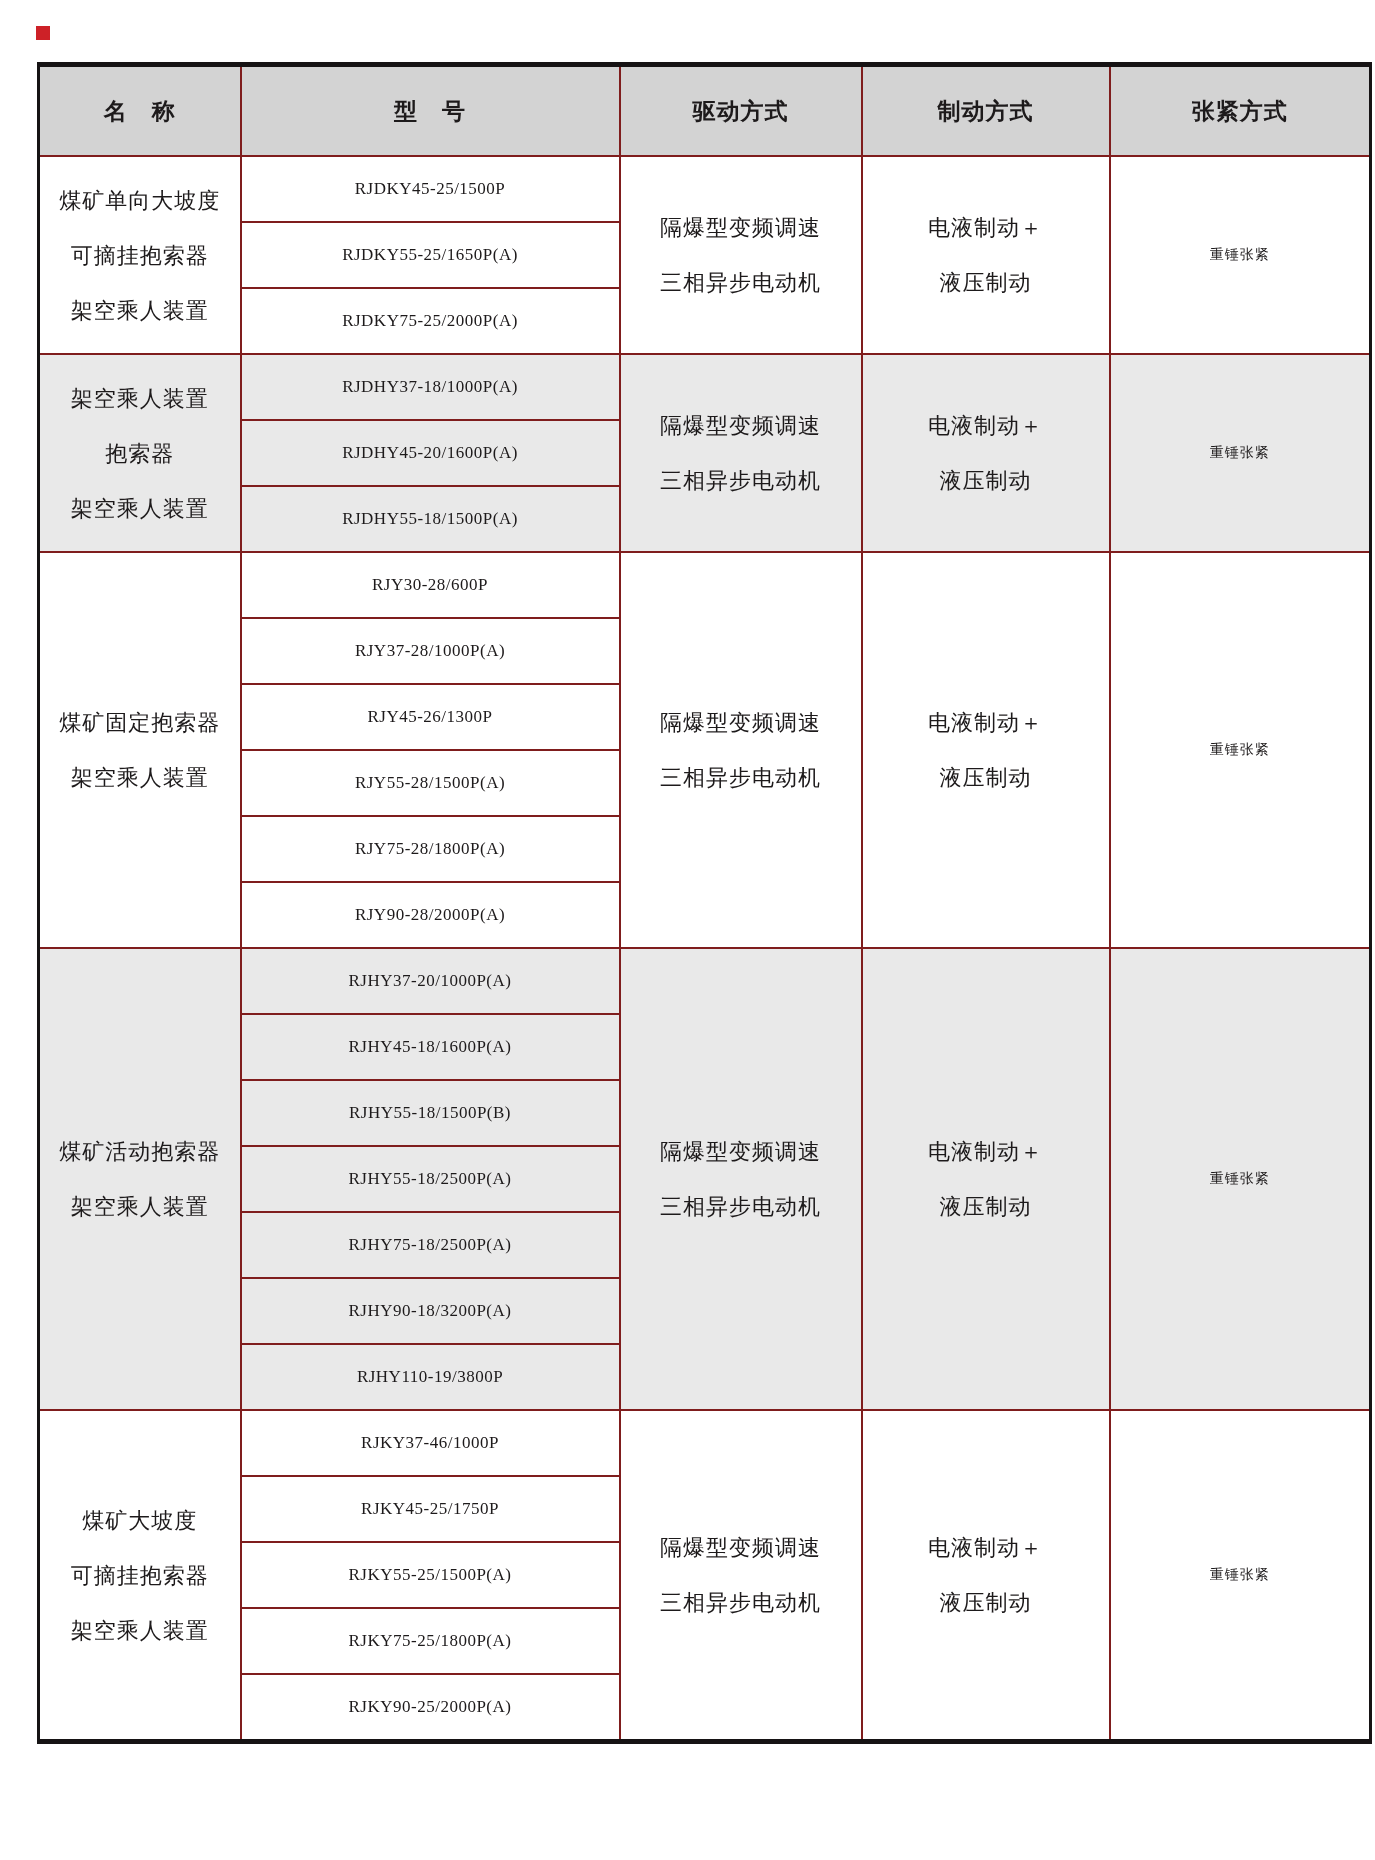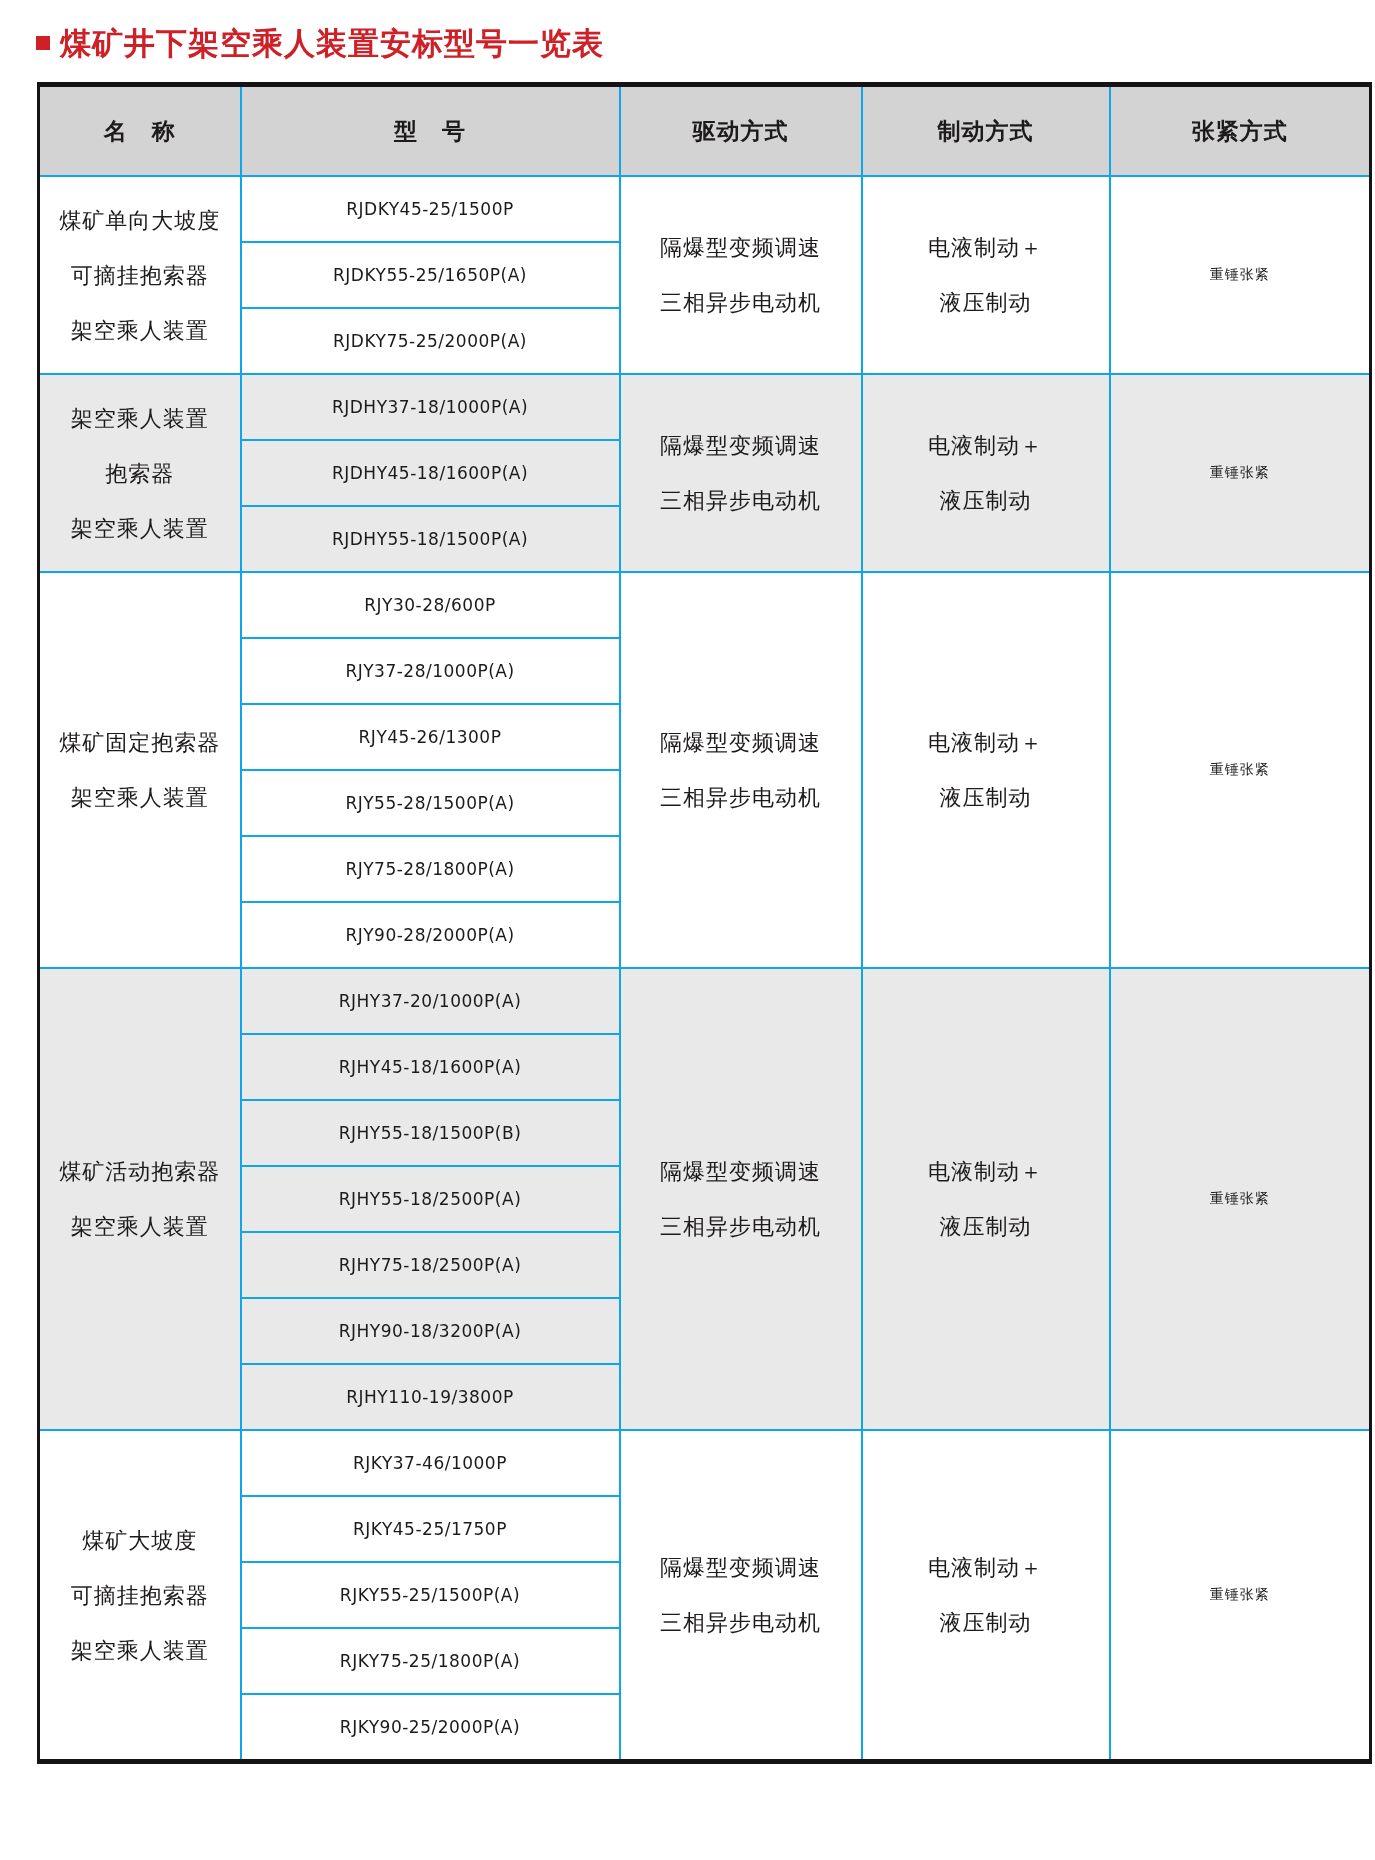--- a/index.html
+++ b/index.html
@@ -41,25 +41,26 @@
     border-collapse: collapse;
     table-layout: fixed;
     margin: 22px 0 0 37px;
     width: 1332px;
     border-top: 5px solid #161314;
     border-bottom: 5px solid #161314;
     border-left: 3px solid #161314;
     border-right: 3px solid #161314;
   }
   .spec-table th, .spec-table td {
-    border: 2px solid #0ea5e9;
+    border: 2px solid #7f1d1d;
     text-align: center;
     vertical-align: middle;
     padding: 0;
     background: #ffffff;
+    font-family: Liberation Serif, serif;
   }
   .spec-table th {
     height: 88px;
     background: var(--header-bg, #d3d3d3);
     font-size: 23px;
     font-weight: bold;
     letter-spacing: 1px;
   }
   td.model-cell {
     height: 64px;
@@ -79,21 +80,20 @@
   }
   tr.shaded td { background: var(--shade-bg, #e9e9e9); }
 </style>
 </head>
 <body>
 
 <div class="page">
 
   <div class="title-row">
     <span class="bullet"></span>
-    <h1 class="title">煤矿井下架空乘人装置安标型号一览表</h1>
   </div>
 
   <table class="spec-table">
     <colgroup>
       <col style="width:202px">
       <col style="width:379px">
       <col style="width:242px">
       <col style="width:248px">
       <col style="width:261px">
     </colgroup>
@@ -141,21 +141,21 @@
             <div>隔爆型变频调速</div>
             <div>三相异步电动机</div>
           </td>
           <td class="brake-cell" rowspan="3">
             <div>电液制动＋</div>
             <div>液压制动</div>
           </td>
           <td class="tension-cell" rowspan="3">重锤张紧</td>
         </tr>
         <tr class="shaded">
-          <td class="model-cell">RJDHY45-18/1600P(A)</td>
+          <td class="model-cell">RJDHY45-20/1600P(A)</td>
         </tr>
         <tr class="shaded">
           <td class="model-cell">RJDHY55-18/1500P(A)</td>
         </tr>
         <tr>
           <td class="name-cell" rowspan="6">
             <div>煤矿固定抱索器</div>
             <div>架空乘人装置</div>
           </td>
           <td class="model-cell">RJY30-28/600P</td>

